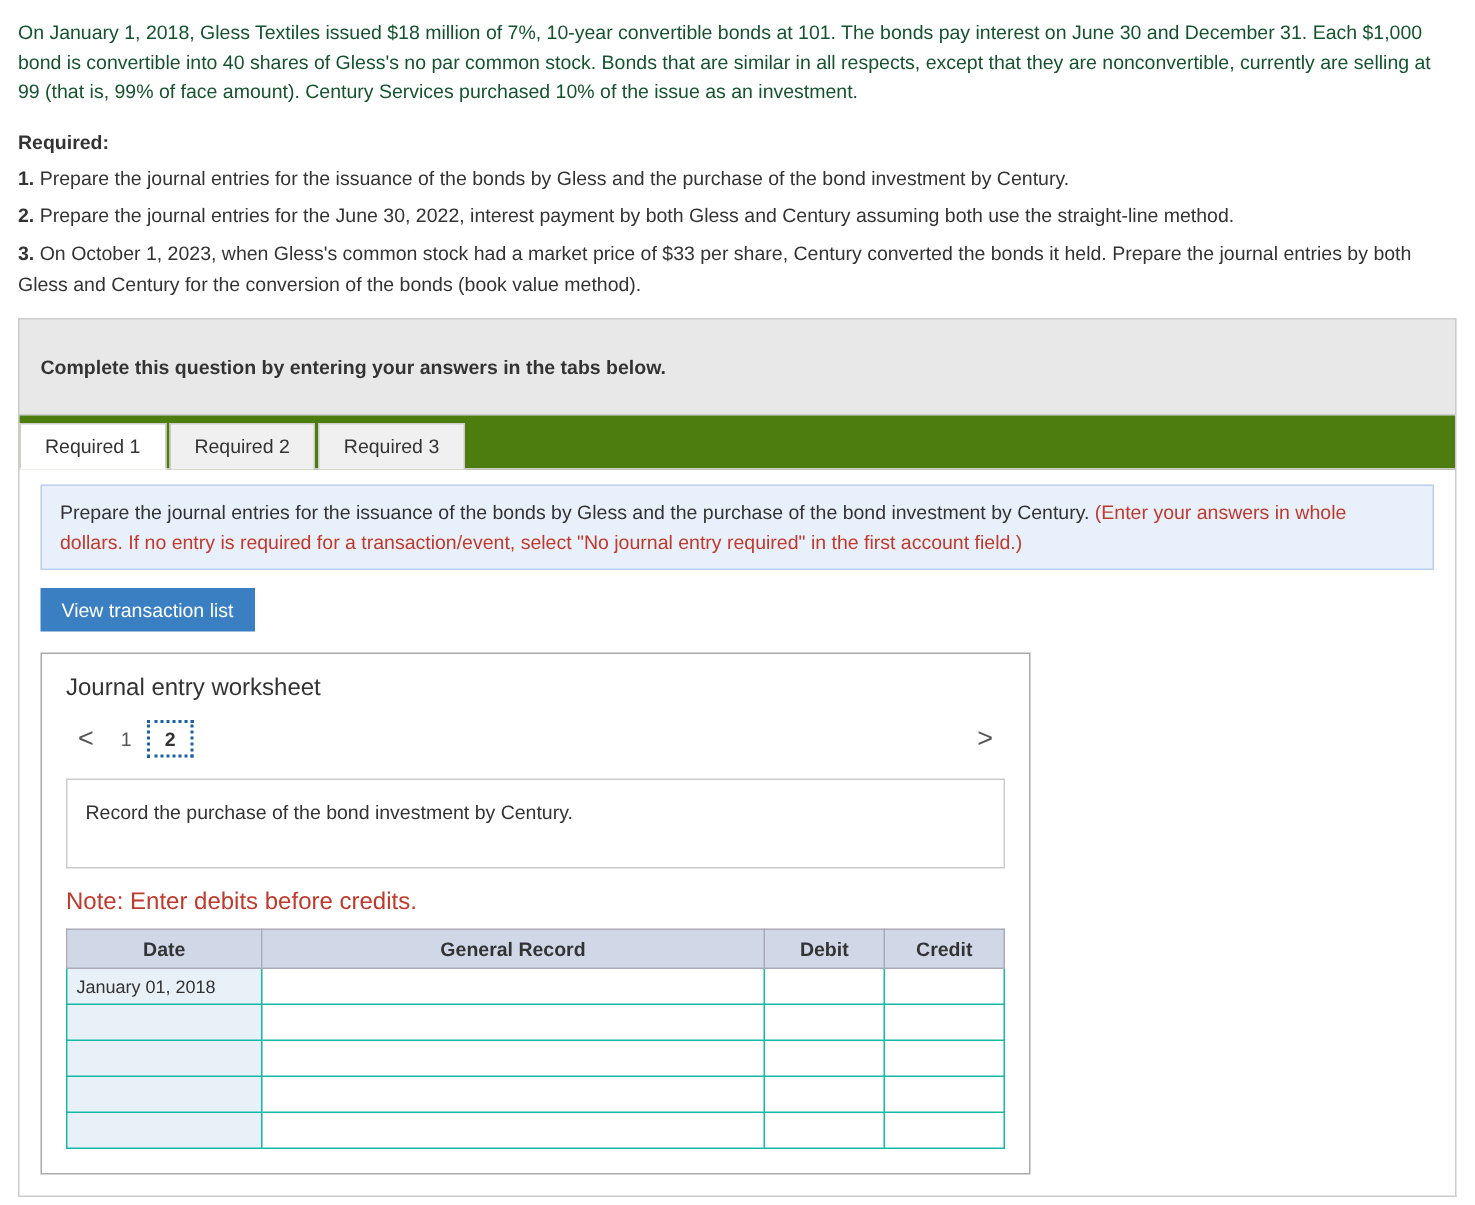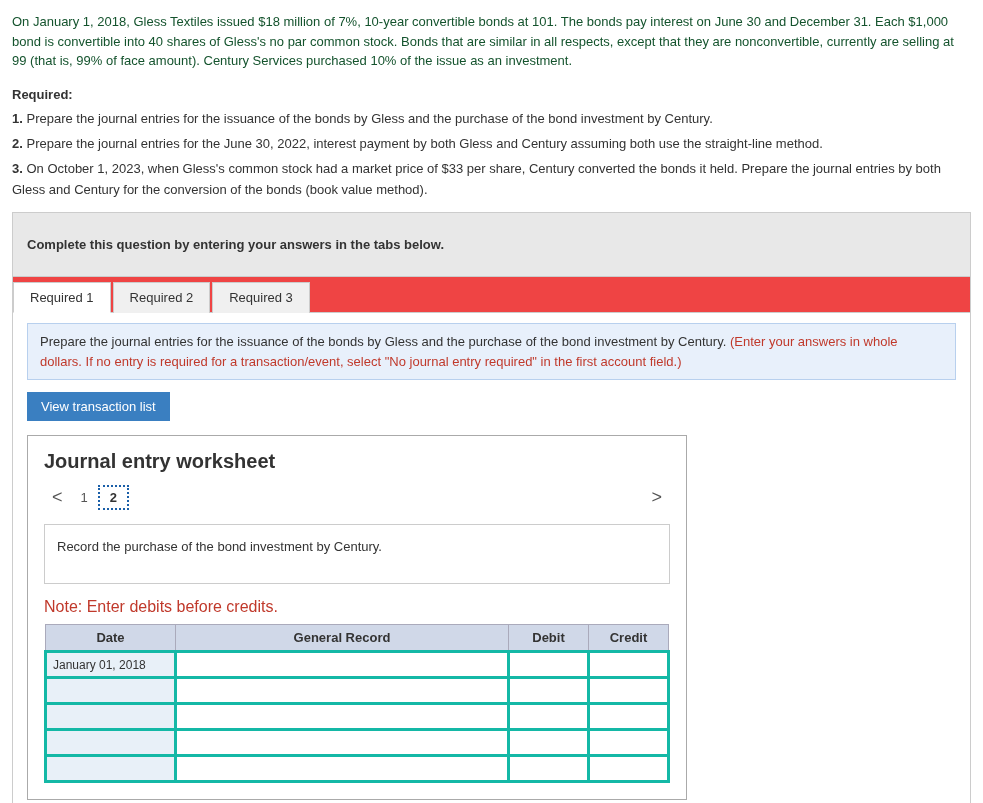--- a/index.html
+++ b/index.html
@@ -42,21 +42,21 @@
     }
 
     .tabs-container {
       border: 1px solid #ccc;
       border-top: none;
     }
 
     .tabs-row {
       display: flex;
       border-bottom: 1px solid #ccc;
-      background: #ef4444;
+      background: #4d7c0f;
     }
 
     .tab {
       padding: 7px 16px;
       border: 1px solid #ccc;
       border-bottom: none;
       background: #f0f0f0;
       cursor: pointer;
       font-size: 13px;
       margin-right: 2px;
@@ -101,22 +101,22 @@
     }
 
     .journal-worksheet {
       border: 1px solid #aaa;
       padding: 14px 16px 16px;
       background: #fff;
       width: 660px;
     }
 
     .journal-worksheet h3 {
-      font-size: 20px;
-      font-weight: bold;
+      font-size: 16px;
+      font-weight: normal;
       margin-bottom: 12px;
       color: #333;
     }
 
     .nav-row {
       display: flex;
       align-items: center;
       margin-bottom: 14px;
     }
 
@@ -183,21 +183,21 @@
     .journal-table thead tr th:nth-child(2) {
       text-align: center;
     }
 
     .journal-table thead tr th:nth-child(3),
     .journal-table thead tr th:nth-child(4) {
       width: 80px;
     }
 
     .journal-table tbody tr td {
-      border: 3px solid #14b8a6;
+      border: 1px solid #14b8a6;
       padding: 4px 6px;
       height: 18px;
     }
 
     .journal-table tbody tr td:first-child {
       background: #e8f0f8;
       font-size: 12px;
       text-align: left;
     }
 

